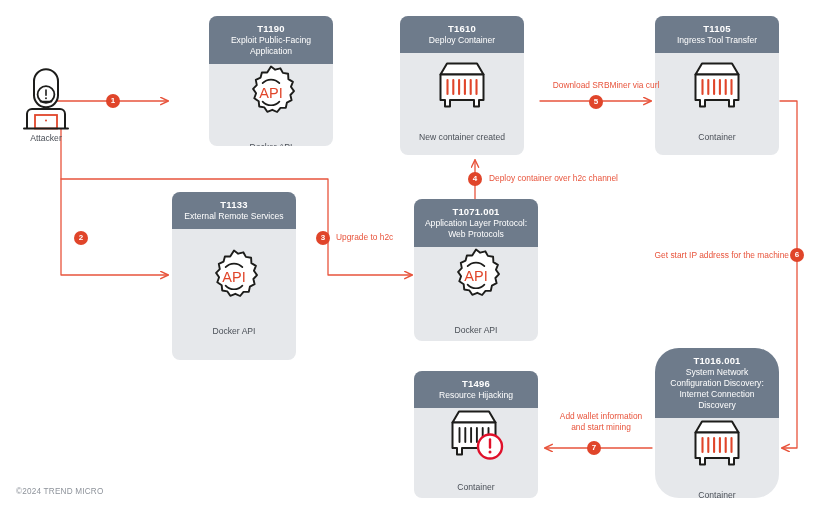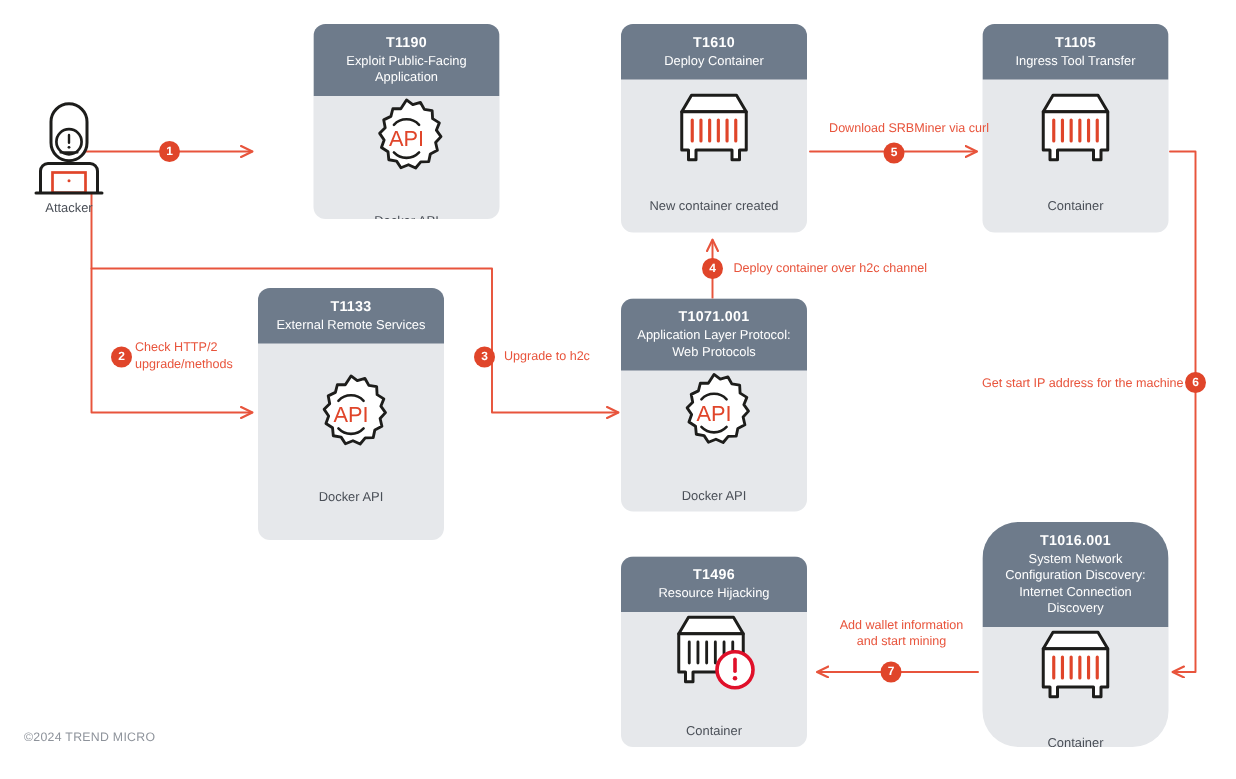--- a/index.html
+++ b/index.html
@@ -130,21 +130,21 @@
       <svg class="icon-svg" width="58" height="58" viewBox="0 0 58 58">
         <path d="M29,2.6 l4.2,3.1 5.1,-1.4 2.6,4.6 5.2,0.9 0.3,5.3 4.5,2.8 -2,4.9 3.1,4.3 -3.6,3.9 1.2,5.2 -4.7,2.4 -1.1,5.2 -5.3,0.1 -3.4,4.1 -4.8,-2.2 -5,2 -2.9,-4.4 -5.2,-0.9 -0.5,-5.3 -4.4,-2.9 1.8,-5 -3,-4.4 3.7,-3.8 -1,-5.2 4.8,-2.3 1.3,-5.1 5.3,0 z" fill="#ffffff" stroke="#1d1d1b" stroke-width="1.9" stroke-linejoin="round"></path>
         <path d="M20.6,19.2 a11.5,11.5 0 0 1 16.8,0" fill="none" stroke="#1d1d1b" stroke-width="1.7" stroke-linecap="round"></path>
         <path d="M20.6,37.6 a11.5,11.5 0 0 0 16.8,0" fill="none" stroke="#1d1d1b" stroke-width="1.7" stroke-linecap="round"></path>
         <text x="29" y="33.6" text-anchor="middle" font-family="Liberation Sans, sans-serif" font-size="14.5" fill="#e0452a">API</text>
       </svg>
       <div class="card-caption">Docker API</div>
     </div>
   </div>
 
-  <div class="card" style="left:414px;top:16px;width:124px;height:139px;">
+  <div class="card" style="left:400px;top:16px;width:124px;height:139px;">
     <div class="card-head">
       <span class="card-id">T1610</span>
       <span class="card-title">Deploy Container</span>
     </div>
     <div class="card-body">
       <svg class="icon-svg" width="62" height="52" viewBox="0 0 62 52">
         <path d="M9.5,14.5 L16,3.5 L46,3.5 L52.5,14.5 Z" fill="#ffffff" stroke="#1d1d1b" stroke-width="2" stroke-linejoin="round"></path>
         <path d="M9.5,14.5 L9.5,40 L14,40 L14,46.5 L19,46.5 L19,40 L43,40 L43,46.5 L48,46.5 L48,40 L52.5,40 L52.5,14.5 Z" fill="#ffffff" stroke="#1d1d1b" stroke-width="2" stroke-linejoin="round"></path>
         <g stroke="#e0452a" stroke-width="2.1" stroke-linecap="round">
           <line x1="16.5" y1="20" x2="16.5" y2="34"></line>
@@ -242,24 +242,20 @@
         <circle cx="45" cy="38.5" r="12" fill="#ffffff" stroke="#e0102a" stroke-width="2.4"></circle>
         <line x1="45" y1="31.5" x2="45" y2="39.5" stroke="#e0102a" stroke-width="2.4" stroke-linecap="round"></line>
         <circle cx="45" cy="44.1" r="1.5" fill="#e0102a"></circle>
       </svg>
       <div class="card-caption">Container</div>
     </div>
   </div>
 
   <div class="badge" style="left:106px;top:94px;">1</div>
 
-  <div class="flow-label" style="left:90px;top:226px;width:100px;">
-    <span>Check HTTP/2</span><br>
-    <span>upgrade/methods</span>
-  </div>
   <div class="badge" style="left:74px;top:231px;">2</div>
 
   <div class="flow-label" style="left:336px;top:232px;width:110px;">
     <span>Upgrade to h2c</span>
   </div>
   <div class="badge" style="left:316px;top:231px;">3</div>
 
   <div class="flow-label" style="left:489px;top:173px;width:200px;">
     <span>Deploy container over h2c channel</span>
   </div>

